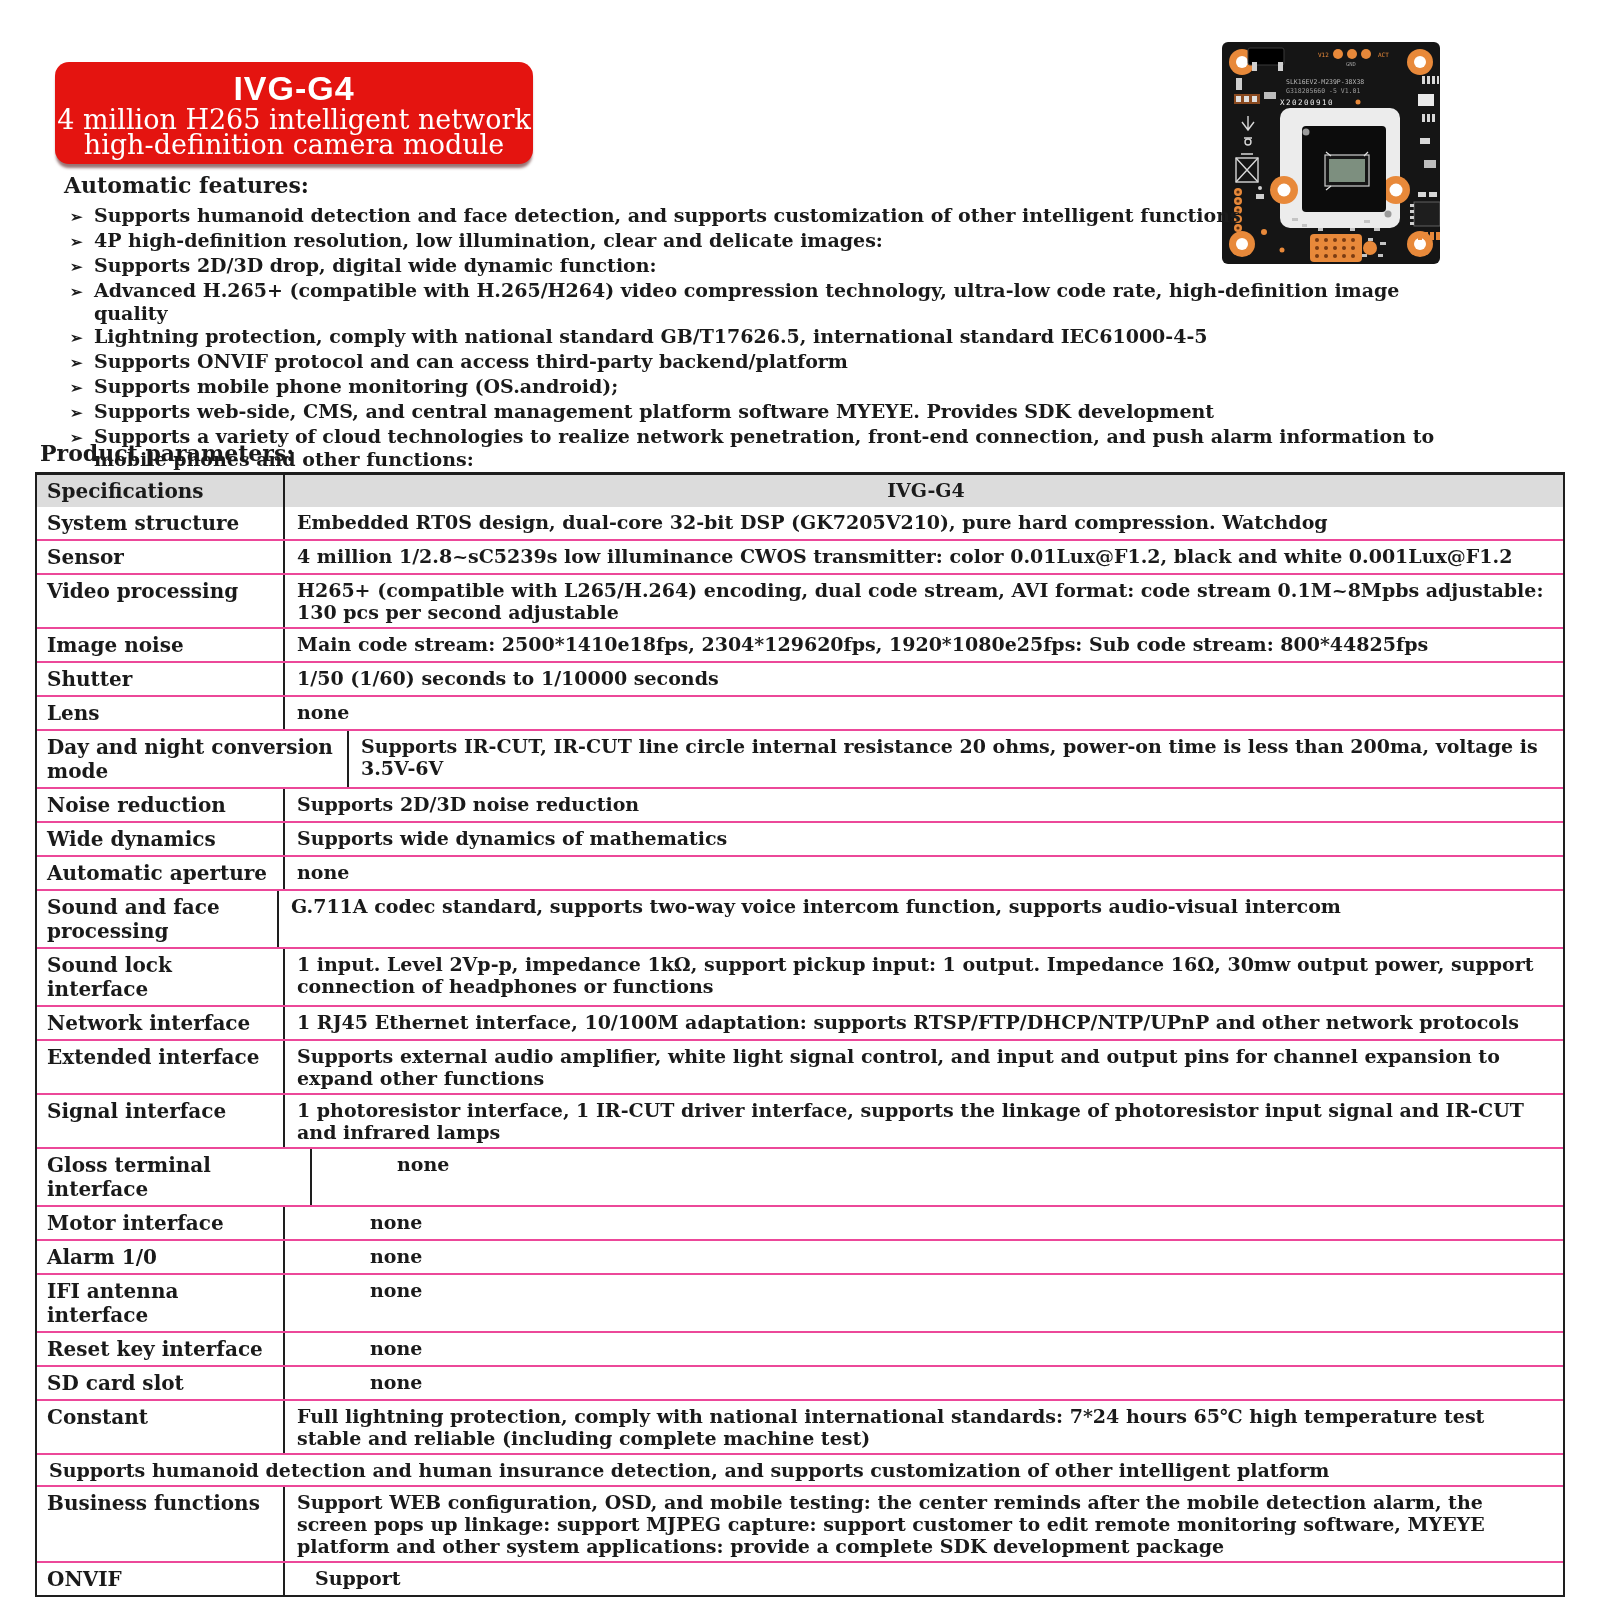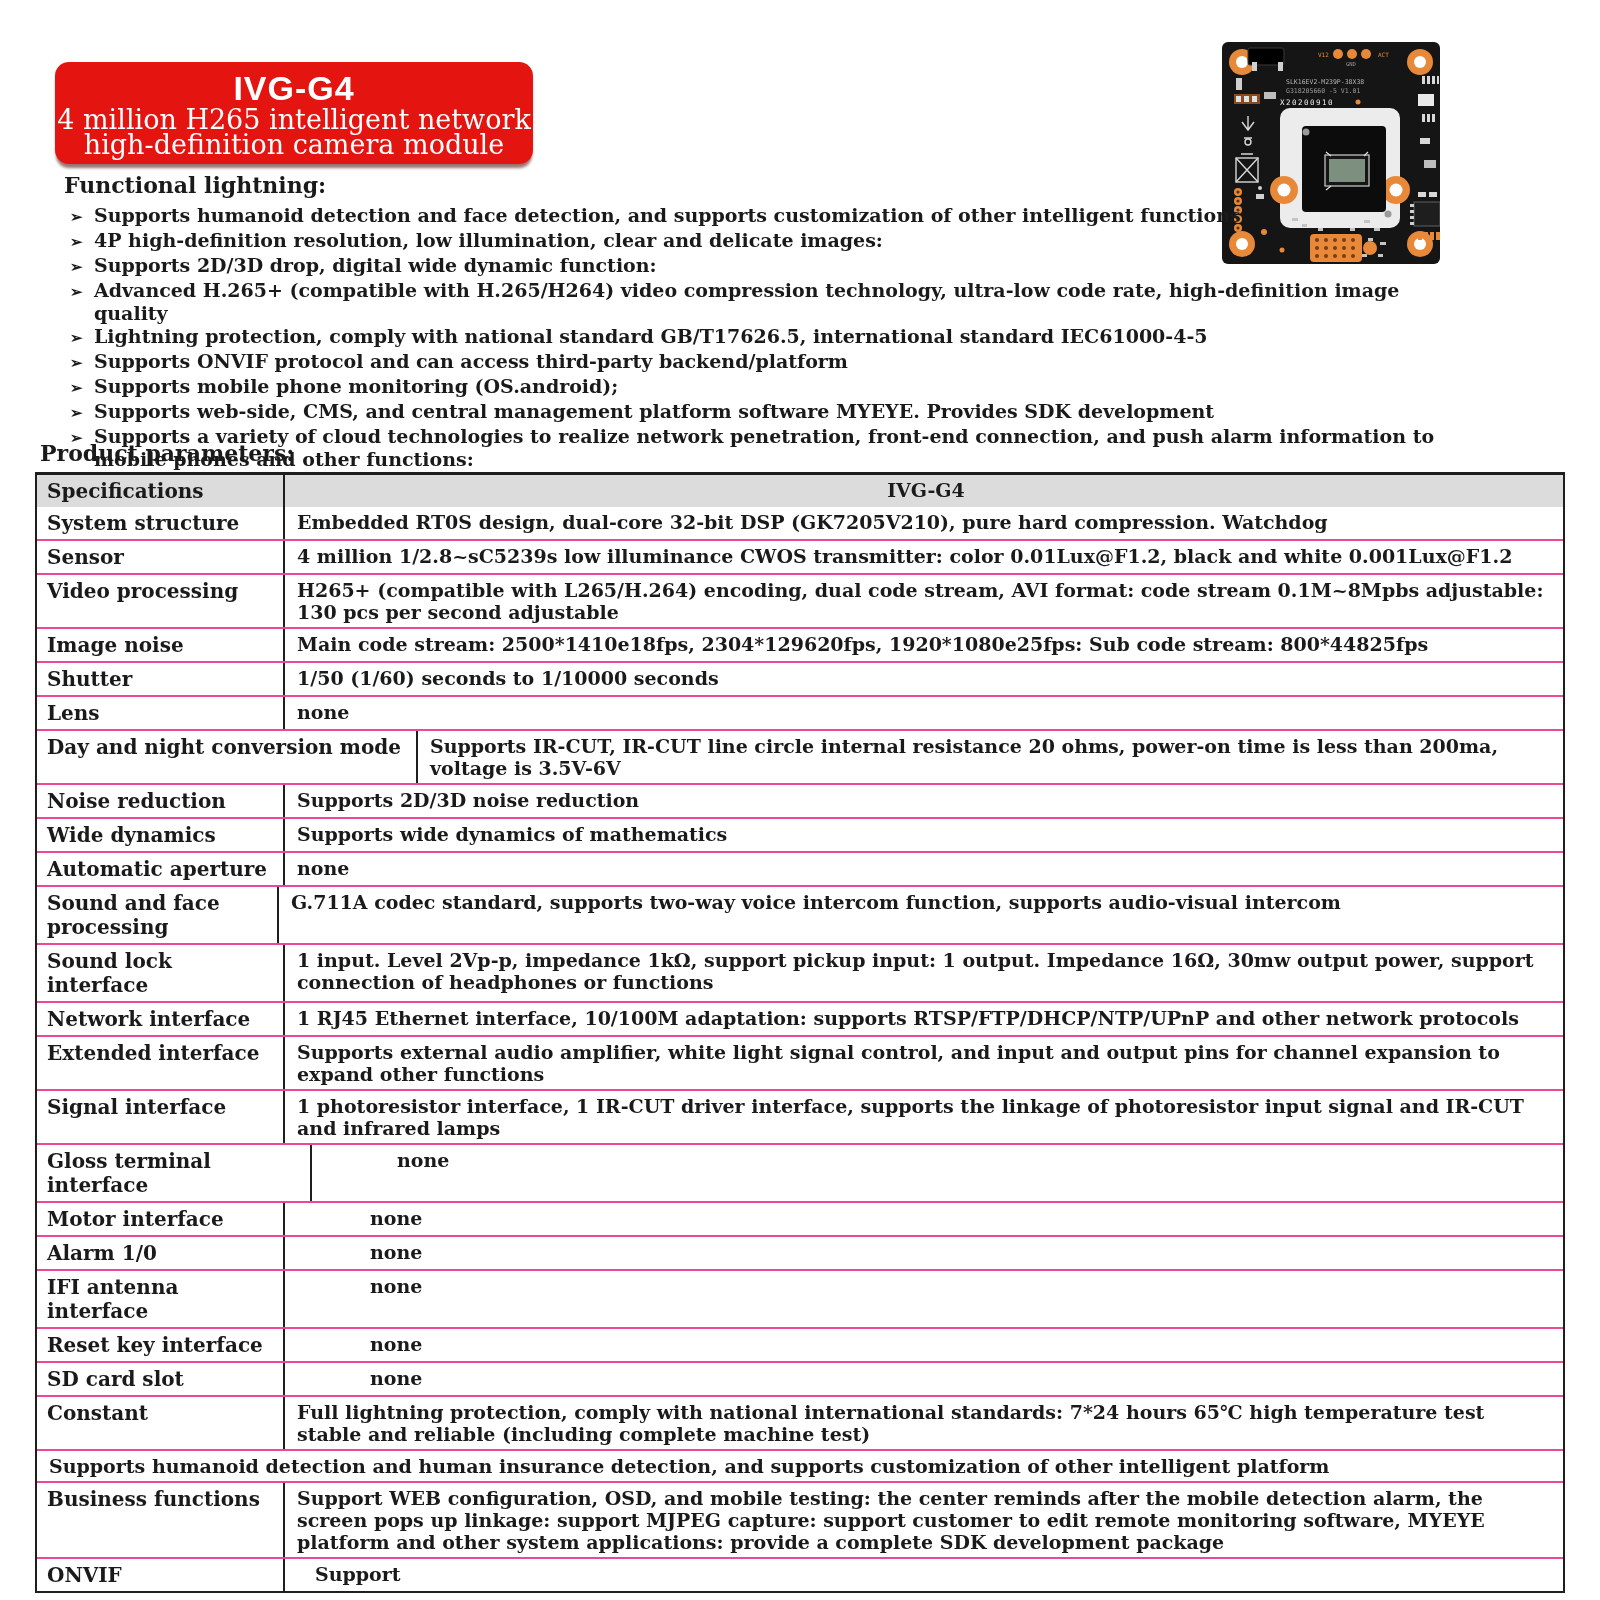--- a/index.html
+++ b/index.html
@@ -228,21 +228,21 @@
         <rect x="128" y="186" width="5" height="3"></rect>
       <rect x="140" y="212" width="5" height="3"></rect>
         <rect x="156" y="212" width="5" height="3"></rect>
       <circle cx="136" cy="60" r="2.5" fill="#e8893a"></circle>
       <circle cx="60" cy="208" r="2.5" fill="#e8893a"></circle>
     </g>
   </svg>
 </div>
 
 <div class="features">
-  <div class="features-heading">Functional lightning:</div>
+  <div class="features-heading">Automatic features:</div>
   <div id="features-list">
       <div class="feature-item">
         <span class="feature-bullet">➢</span>
         <span class="feature-text">Supports humanoid detection and face detection, and supports customization of other intelligent functions</span>
       </div>
       <div class="feature-item">
         <span class="feature-bullet">➢</span>
         <span class="feature-text">4P high-definition resolution, low illumination, clear and delicate images:</span>
       </div>
       <div class="feature-item">
@@ -302,21 +302,21 @@
       </div>
       <div class="trow">
         <div class="tlabel">Shutter</div>
         <div class="tvalue">1/50 (1/60) seconds to 1/10000 seconds</div>
       </div>
       <div class="trow">
         <div class="tlabel">Lens</div>
         <div class="tvalue">none</div>
       </div>
       <div class="trow">
-        <div class="tlabel" style="width: 381px;">Day and night conversion mode</div>
+        <div class="tlabel" style="width: 312px;">Day and night conversion mode</div>
         <div class="tvalue">Supports IR-CUT, IR-CUT line circle internal resistance 20 ohms, power-on time is less than 200ma, voltage is 3.5V-6V</div>
       </div>
       <div class="trow">
         <div class="tlabel">Noise reduction</div>
         <div class="tvalue">Supports 2D/3D noise reduction</div>
       </div>
       <div class="trow">
         <div class="tlabel">Wide dynamics</div>
         <div class="tvalue">Supports wide dynamics of mathematics</div>
       </div>

